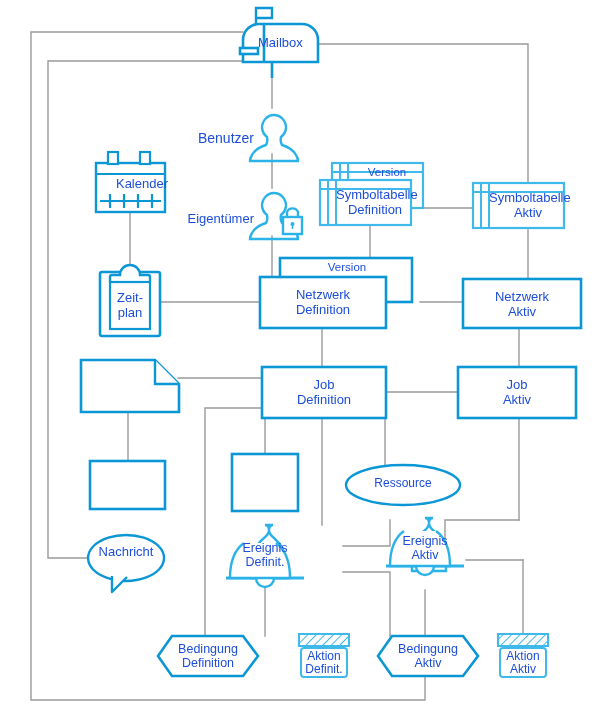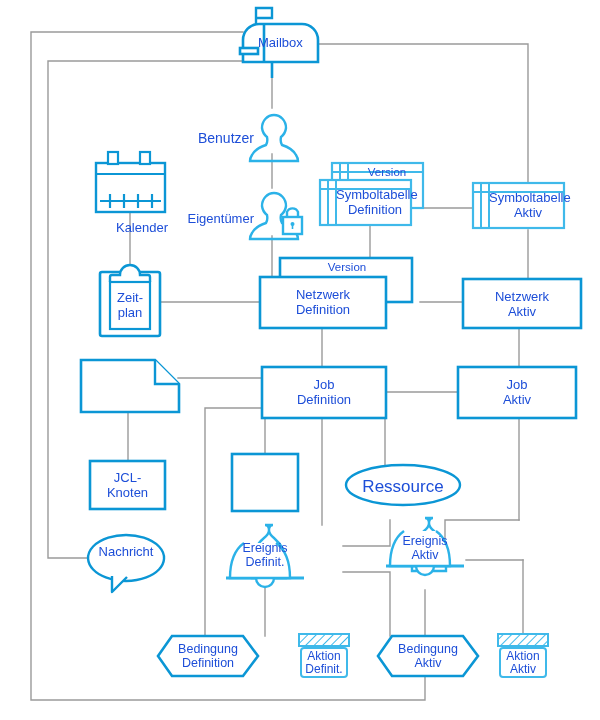--- a/index.html
+++ b/index.html
@@ -194,51 +194,49 @@
     <rect x="500" y="648" width="46" height="29" rx="3" fill="#fff" stroke="#3fb9ea" stroke-width="2"></rect>
   </g>
 </svg>
 
 <div class="lbl" style="left:258px;top:36px;width:62px;font-size:13px;text-align:left;">Mailbox</div>
 
 <div class="lbl" style="left:190px;top:131px;width:64px;font-size:14px;text-align:right;">Benutzer</div>
 
 <div class="lbl" style="left:176px;top:212px;width:78px;font-size:13px;text-align:right;">Eigentümer</div>
 
-<div class="lbl" style="left:96px;top:177px;width:92px;font-size:13px;margin-top:44px;">Kalender</div>
+<div class="lbl" style="left:96px;top:177px;width:92px;font-size:13px;">Kalender</div>
 
 <div class="lbl" style="left:110px;top:291px;width:40px;font-size:13px;">Zeit-
 plan</div>
 
 <div class="lbl" style="left:355px;top:166px;width:64px;font-size:11.5px;">Version</div>
 <div class="lbl" style="left:336px;top:188px;width:78px;font-size:13px;">Symboltabelle
 Definition</div>
 
 <div class="lbl" style="left:489px;top:191px;width:78px;font-size:13px;">Symboltabelle
 Aktiv</div>
 
 <div class="lbl" style="left:315px;top:261px;width:64px;font-size:11.5px;">Version</div>
 <div class="lbl" style="left:260px;top:288px;width:126px;font-size:13px;">Netzwerk
 Definition</div>
 
 <div class="lbl" style="left:463px;top:290px;width:118px;font-size:13px;">Netzwerk
 Aktiv</div>
 
 
-<div class="lbl" style="left:90px;top:471px;width:75px;font-size:13px;">JCL-
-Knoten</div>
 
 <div class="lbl" style="left:262px;top:378px;width:124px;font-size:13px;">Job
 Definition</div>
 
 <div class="lbl" style="left:458px;top:378px;width:118px;font-size:13px;">Job
 Aktiv</div>
 
 
-<div class="lbl" style="left:346px;top:477px;width:114px;font-size:17px;">Ressource</div>
+<div class="lbl" style="left:346px;top:477px;width:114px;font-size:12px;">Ressource</div>
 
 <div class="lbl" style="left:88px;top:545px;width:76px;font-size:13px;">Nachricht</div>
 
 <div class="lbl" style="left:238px;top:541px;width:54px;font-size:12.5px;">Ereignis
 Definit.</div>
 
 <div class="lbl" style="left:398px;top:534px;width:54px;font-size:12.5px;">Ereignis
 Aktiv</div>
 
 <div class="lbl" style="left:165px;top:642px;width:86px;font-size:12.5px;">Bedingung

